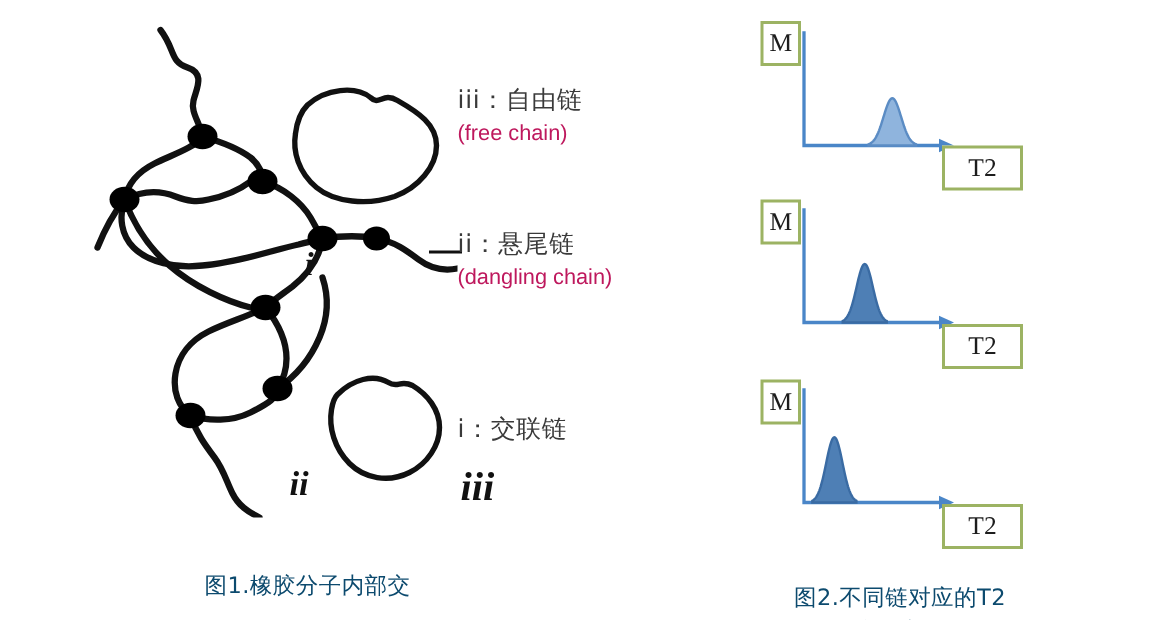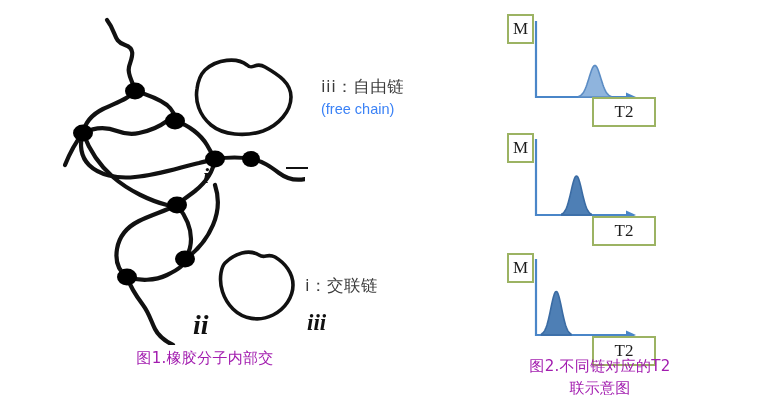--- a/index.html
+++ b/index.html
@@ -53,43 +53,43 @@
   .roman-marker {
     position: absolute;
     font-family: "Liberation Serif", "DejaVu Serif", serif;
     font-style: italic;
     font-weight: 700;
     color: #111111;
     line-height: 1;
     user-select: none;
   }
   #marker-i   { left: 148px; top: 150px; font-size: 22px; }
-  #marker-ii  { left: 138px; top: 296px; font-size: 28px; }
-  #marker-iii { left: 252px; top: 296px; font-size: 23px; }
+  #marker-ii  { left: 138px; top: 296px; font-size: 23px; }
+  #marker-iii { left: 252px; top: 296px; font-size: 27px; }
 
   
   .legend-block {
     position: absolute;
     color: #3a3a3a;
     line-height: 1.34;
     white-space: nowrap;
   }
   .legend-cn {
     font-size: 16.5px;
     font-family: "DejaVu Sans", "Liberation Sans", sans-serif;
     color: #3a3a3a;
     letter-spacing: 0.5px;
   }
   .legend-en {
     font-size: 14.5px;
     font-family: "Liberation Sans", "DejaVu Sans", sans-serif;
-    color: #3b82f6;
+    color: #be185d;
     margin-top: 2px;
   }
-  #legend-free     { left: 321px; top: 56px; margin-top: 20px; }
+  #legend-free     { left: 305px; top: 56px; }
   #legend-dangling { left: 305px; top: 152px; }
   #legend-cross    { left: 305px; top: 262px; margin-top: 13px; }
 
   
   #leader-line {
     position: absolute;
     left: 286px;
     top: 167px;
     width: 22px;
     height: 2px;
@@ -125,38 +125,39 @@
     font-family: "Liberation Serif", "DejaVu Serif", serif;
     font-size: 17px;
     line-height: 1;
     display: flex;
     align-items: center;
     justify-content: center;
     box-sizing: border-box;
     padding: 1px 2px 2px 2px;
   }
   .label-m  { width: 27px; height: 30px; }
-  .label-t2 { width: 64px; height: 30px; }
+  .label-t2 { width: 54px; height: 30px; margin-left: 36px; }
 
   #m-box-1  { left: 507px; top: 14px; }
   #t2-box-1 { left: 592px; top: 97px; }
   #m-box-2  { left: 507px; top: 133px; }
   #t2-box-2 { left: 592px; top: 216px; }
   #m-box-3  { left: 507px; top: 253px; }
   #t2-box-3 { left: 592px; top: 336px; }
 
   
   .caption {
     position: absolute;
     text-align: center;
     font-family: "DejaVu Sans", "Liberation Sans", sans-serif;
     font-size: 15px;
-    color: #a21caf;
+    color: #0c4a6e;
     line-height: 1.45;
     letter-spacing: 0.3px;
+    margin-top: 32px;
   }
   #caption-1 { left: 90px; top: 348px; width: 230px; }
   #caption-2 { left: 500px; top: 356px; width: 200px; }
   .caption-line { display: block; }
 </style>
 </head>
 <body>
 
 <div id="canvas">
 
@@ -215,20 +216,24 @@
     <span class="roman-marker" id="marker-iii">iii</span>
   </div>
 
   <div id="leader-line"></div>
 
   <div class="legend-block" id="legend-free">
     <div class="legend-cn">iii：自由链</div>
     <div class="legend-en">(free chain)</div>
   </div>
 
+  <div class="legend-block" id="legend-dangling">
+    <div class="legend-cn">ii：悬尾链</div>
+    <div class="legend-en">(dangling chain)</div>
+  </div>
 
   <div class="legend-block" id="legend-cross">
     <div class="legend-cn">i：交联链</div>
   </div>
 
   <div class="plot" id="plot-1">
     <svg class="plot-svg" width="175" height="118" viewBox="0 0 175 118">
       <path class="axis-line" d="M 36 14 L 36 89 L 128 89"></path>
       <polygon class="axis-arrow" points="126,84.5 136,89 126,93.5"></polygon>
       <path class="peak-shape" id="peak-1" d="M 79.07 88.18 L 79.57 87.97 L 80.06 87.72 L 80.55 87.42 L 81.05 87.07 L 81.54 86.65 L 82.04 86.16 L 82.53 85.59 L 83.02 84.95 L 83.52 84.21 L 84.01 83.38 L 84.51 82.45 L 85.00 81.42 L 85.49 80.29 L 85.99 79.06 L 86.48 77.74 L 86.98 76.34 L 87.47 74.86 L 87.96 73.32 L 88.46 71.74 L 88.95 70.13 L 89.45 68.52 L 89.94 66.93 L 90.43 65.39 L 90.93 63.92 L 91.42 62.54 L 91.92 61.29 L 92.41 60.18 L 92.90 59.24 L 93.40 58.49 L 93.89 57.95 L 94.39 57.61 L 94.88 57.50 L 95.37 57.61 L 95.87 57.95 L 96.36 58.49 L 96.86 59.24 L 97.35 60.18 L 97.84 61.29 L 98.34 62.54 L 98.83 63.92 L 99.33 65.39 L 99.82 66.93 L 100.31 68.52 L 100.81 70.13 L 101.30 71.74 L 101.80 73.32 L 102.29 74.86 L 102.78 76.34 L 103.28 77.74 L 103.77 79.06 L 104.27 80.29 L 104.76 81.42 L 105.25 82.45 L 105.75 83.38 L 106.24 84.21 L 106.74 84.95 L 107.23 85.59 L 107.72 86.16 L 108.22 86.65 L 108.71 87.07 L 109.21 87.42 L 109.70 87.72 L 110.19 87.97 L 110.69 88.18 L 110.69 89 L 79.07 89 Z" fill="#8fb4dd" stroke="#5b8cc4"></path>

